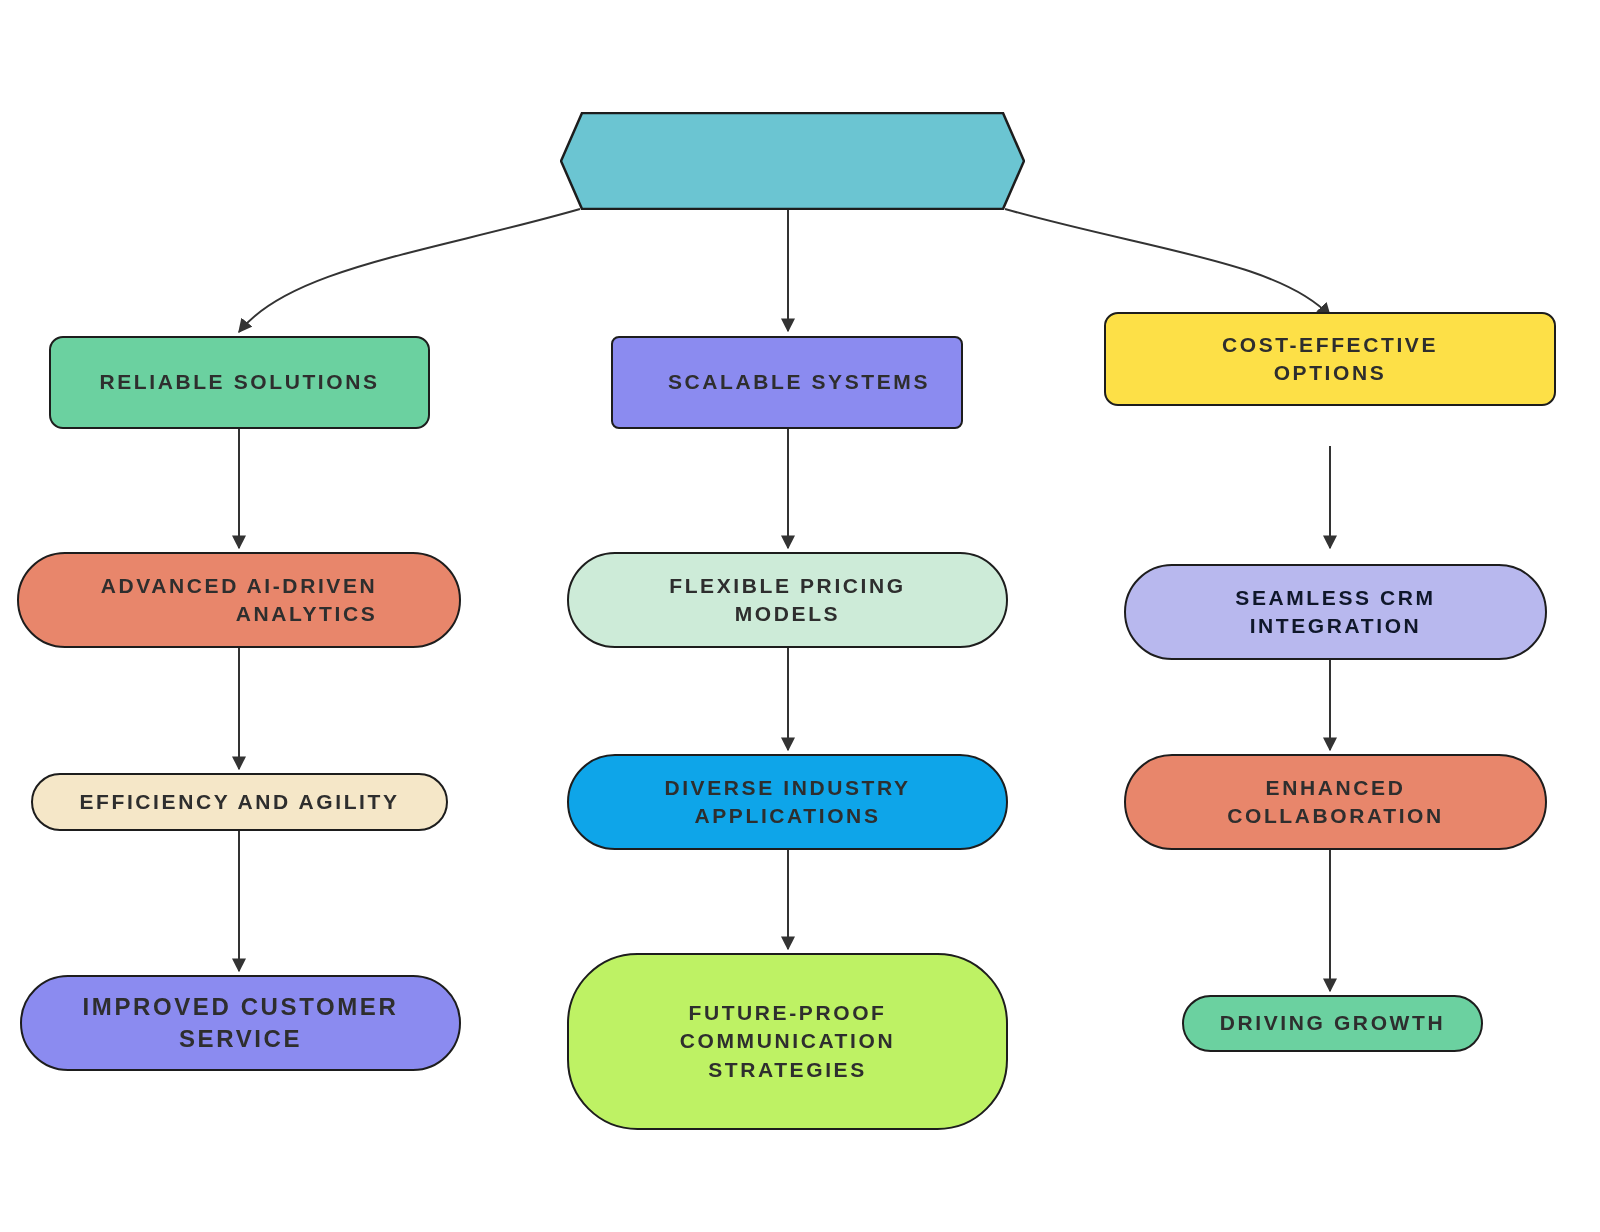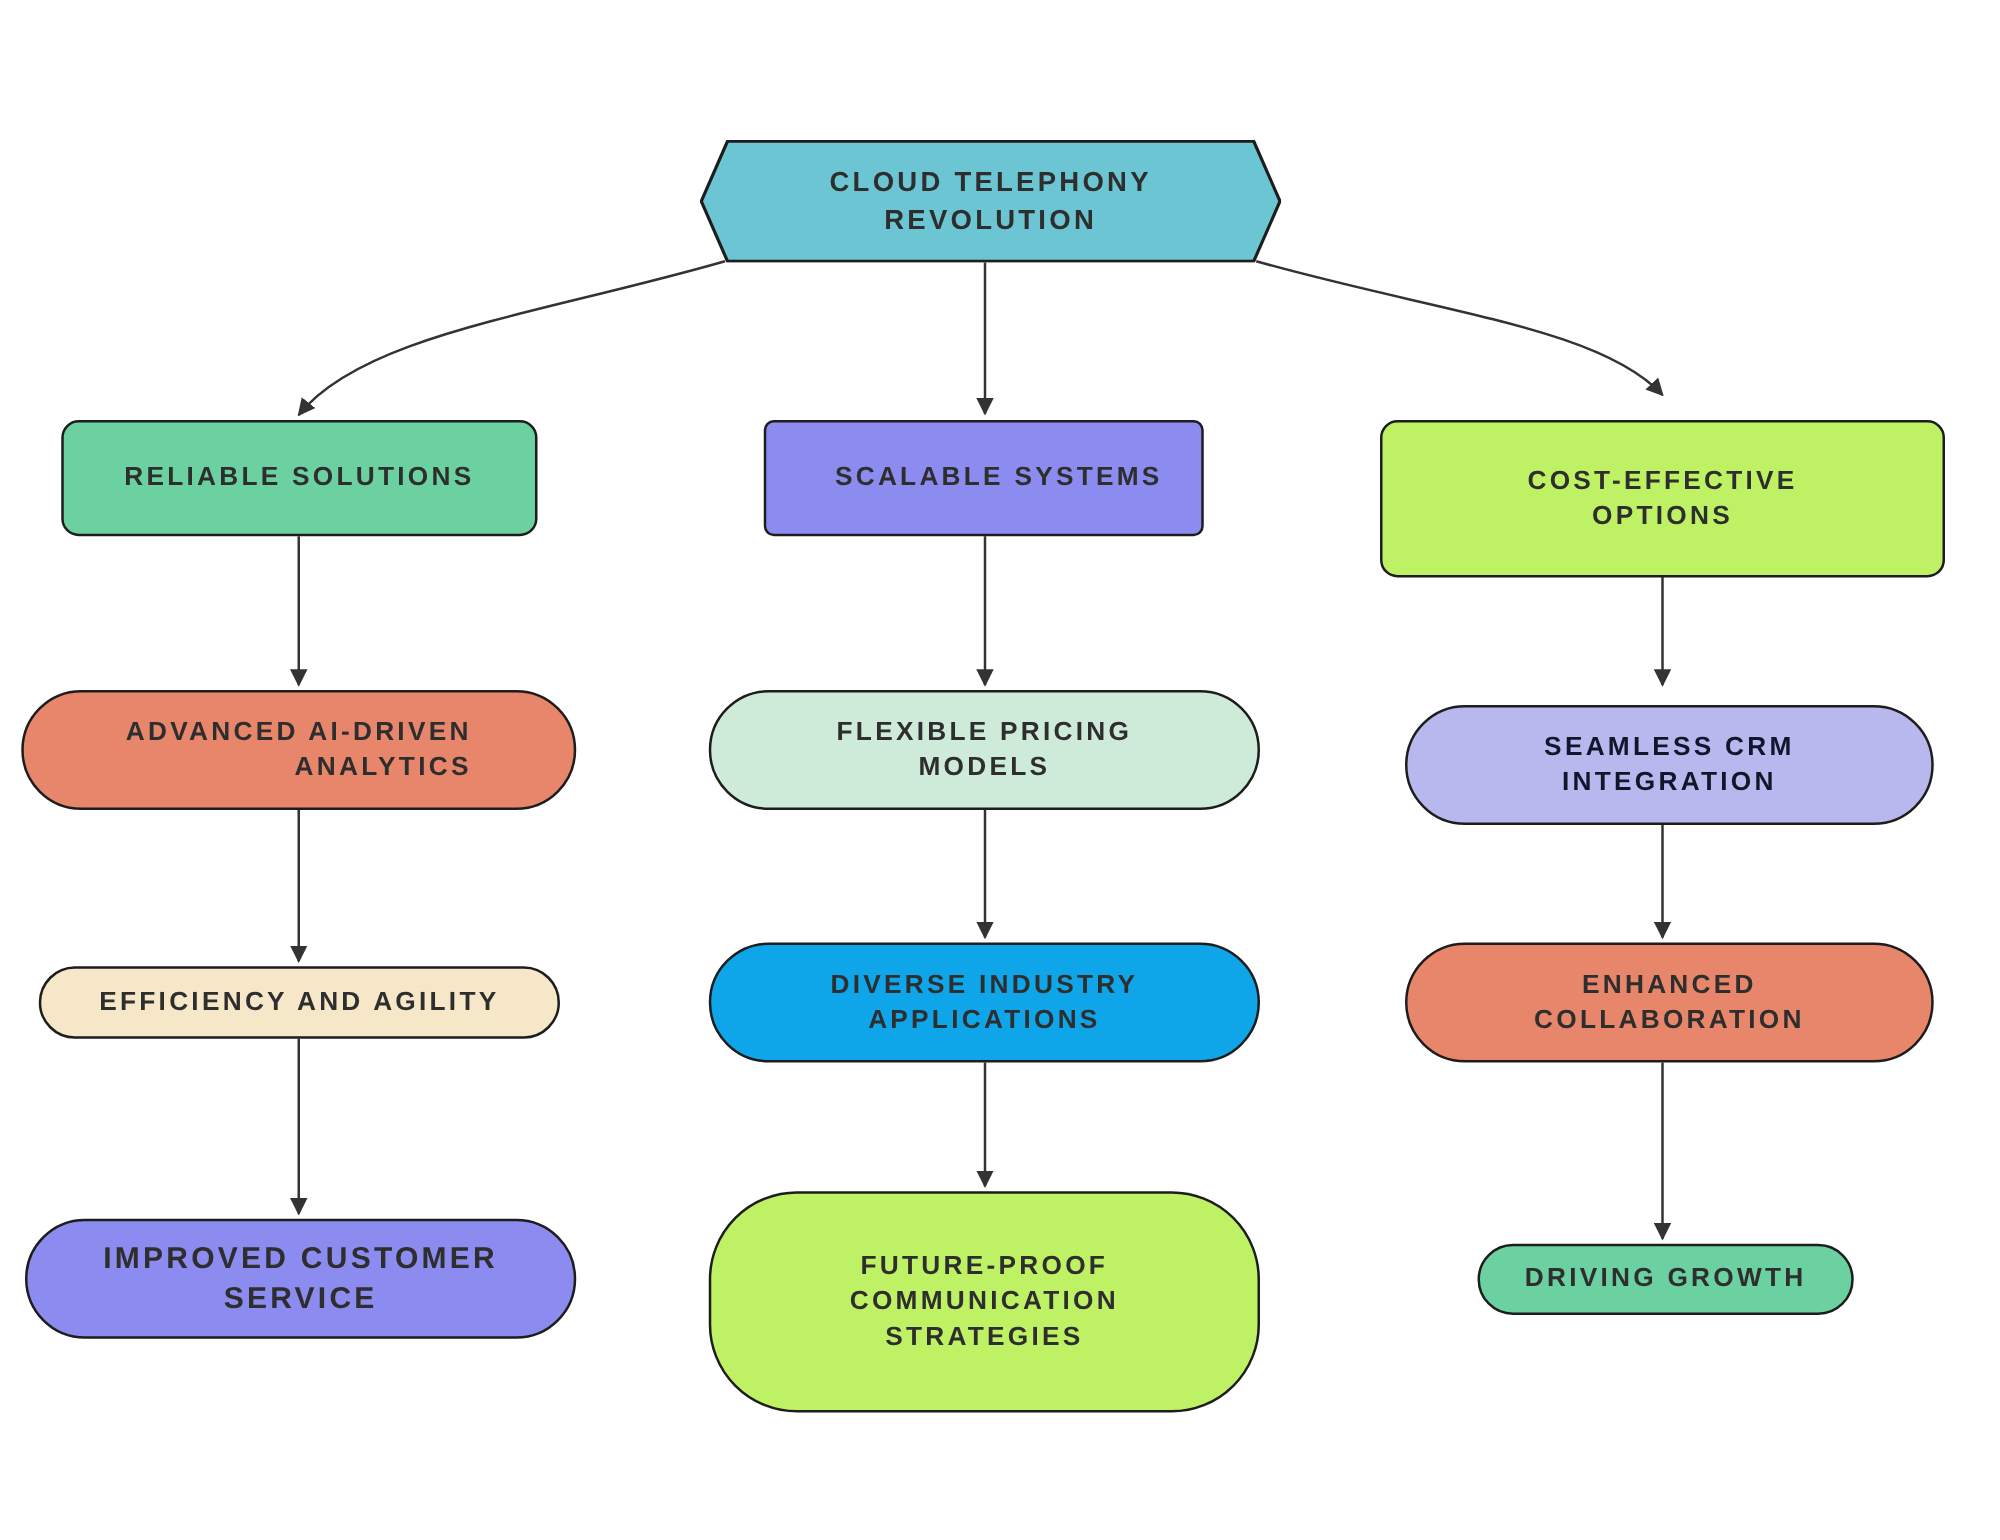--- a/index.html
+++ b/index.html
@@ -86,30 +86,28 @@
         <path d="M 788 850 L 788 949" fill="none" stroke="#333333" stroke-width="2" marker-end="url(#arrow)"></path>
         <path d="M 1330 850 L 1330 991" fill="none" stroke="#333333" stroke-width="2" marker-end="url(#arrow)"></path>
       </g>
   </svg>
 
   <div id="node-layer">
       <div class="node shape-hex" style="left: 560px; top: 112px; width: 465px; height: 98px; font-size: 22px; color: rgb(46, 46, 46); border-color: rgb(29, 29, 29);">
         <svg class="hex-inner" viewBox="0 0 465 98" preserveAspectRatio="none">
           <polygon points="22,1 443,1 464,49 443,97 22,97 1,49" fill="#6BC5D2" stroke="#1d1d1d" stroke-width="2.5" stroke-linejoin="round"></polygon>
         </svg>
-        <span class="node-label hex-text">Cloud Telephony
-Revolution</span>
       </div>
       <div class="node" style="left: 49px; top: 336px; width: 381px; height: 93px; font-size: 21px; color: rgb(46, 46, 46); border-color: rgb(29, 29, 29); background: rgb(107, 209, 160); border-radius: 14px;">
         <span class="node-label">Reliable Solutions</span>
       </div>
       <div class="node" style="left: 611px; top: 336px; width: 352px; height: 93px; font-size: 21px; color: rgb(46, 46, 46); border-color: rgb(29, 29, 29); background: rgb(139, 139, 240); border-radius: 8px; padding-left: 24px;">
         <span class="node-label">Scalable Systems</span>
       </div>
-      <div class="node" style="left: 1104px; top: 336px; width: 452px; height: 126px; font-size: 21px; color: rgb(46, 46, 46); border-color: rgb(29, 29, 29); background: #bef264; border-radius: 14px;">
+      <div class="node" style="left: 1104px; top: 312px; width: 452px; height: 94px; font-size: 21px; color: rgb(46, 46, 46); border-color: rgb(29, 29, 29); background: #fde047; border-radius: 14px;">
         <span class="node-label">Cost-Effective
 Options</span>
       </div>
       <div class="node" style="left: 17px; top: 552px; width: 444px; height: 96px; font-size: 21px; color: rgb(46, 46, 46); border-color: rgb(29, 29, 29); background: rgb(232, 134, 107); border-radius: 48px; text-align: right;">
         <span class="node-label">Advanced AI-Driven
 Analytics</span>
       </div>
       <div class="node" style="left: 567px; top: 552px; width: 441px; height: 96px; font-size: 21px; color: rgb(46, 46, 46); border-color: rgb(29, 29, 29); background: rgb(205, 235, 216); border-radius: 48px;">
         <span class="node-label">Flexible Pricing
 Models</span>

